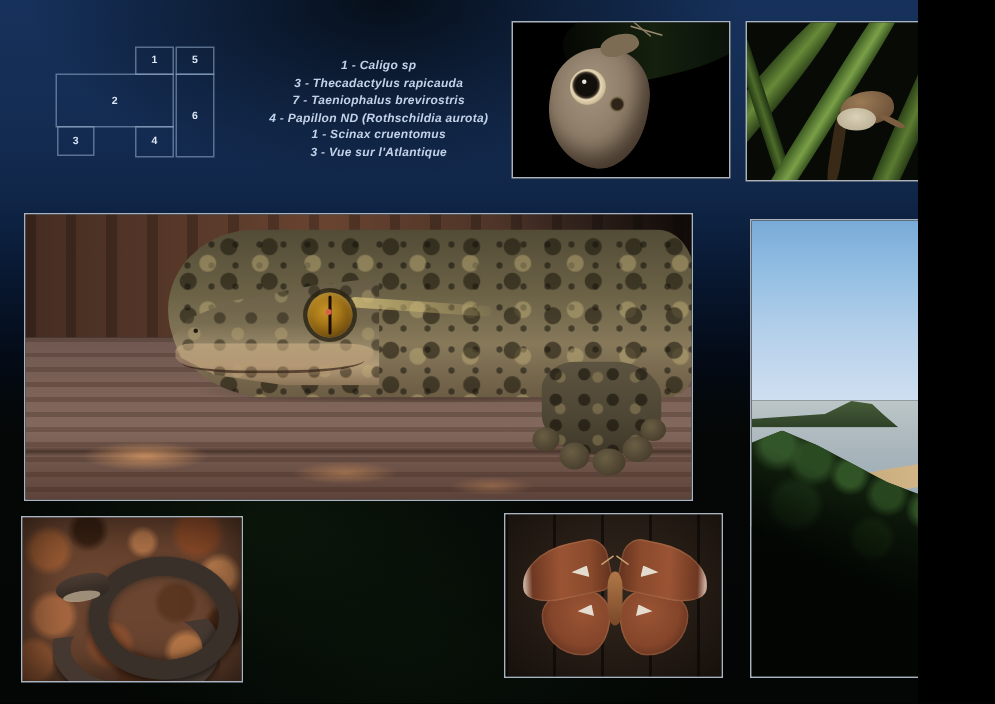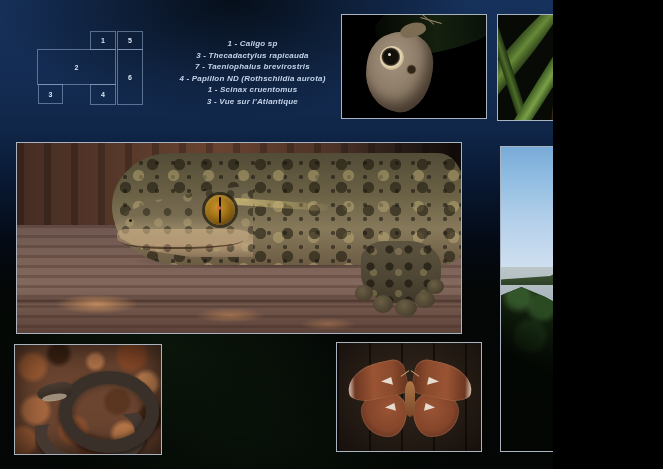--- a/index.html
+++ b/index.html
@@ -1,16 +1,16 @@
 <!DOCTYPE html>
 <html><head>
 <meta charset="utf-8">
 <style>
   html,body{margin:0;padding:0;background:#000;}
-  .poster{position:relative;width:553px;height:469px;overflow:hidden;
+  .poster{position:relative;width:612px;height:469px;overflow:hidden;
     font-family:"Liberation Sans",sans-serif;
     background-color:#050806;
     background-image:
       radial-gradient(ellipse 340px 170px at 42% 0%, rgba(3,8,14,0.85), transparent 70%),
       radial-gradient(ellipse 260px 140px at 30% 74%, rgba(16,32,14,0.55), transparent 70%),
       radial-gradient(ellipse 300px 160px at 44% 92%, rgba(12,28,12,0.5), transparent 70%),
       linear-gradient(180deg,#16315b 0%,#142c52 18%,#102648 28%,#0a1c38 36%,#061226 44%,#040a14 52%,#040705 62%,#030604 100%);}
 
   
   .map-box{position:absolute;border:1px solid rgba(150,175,205,0.55);

